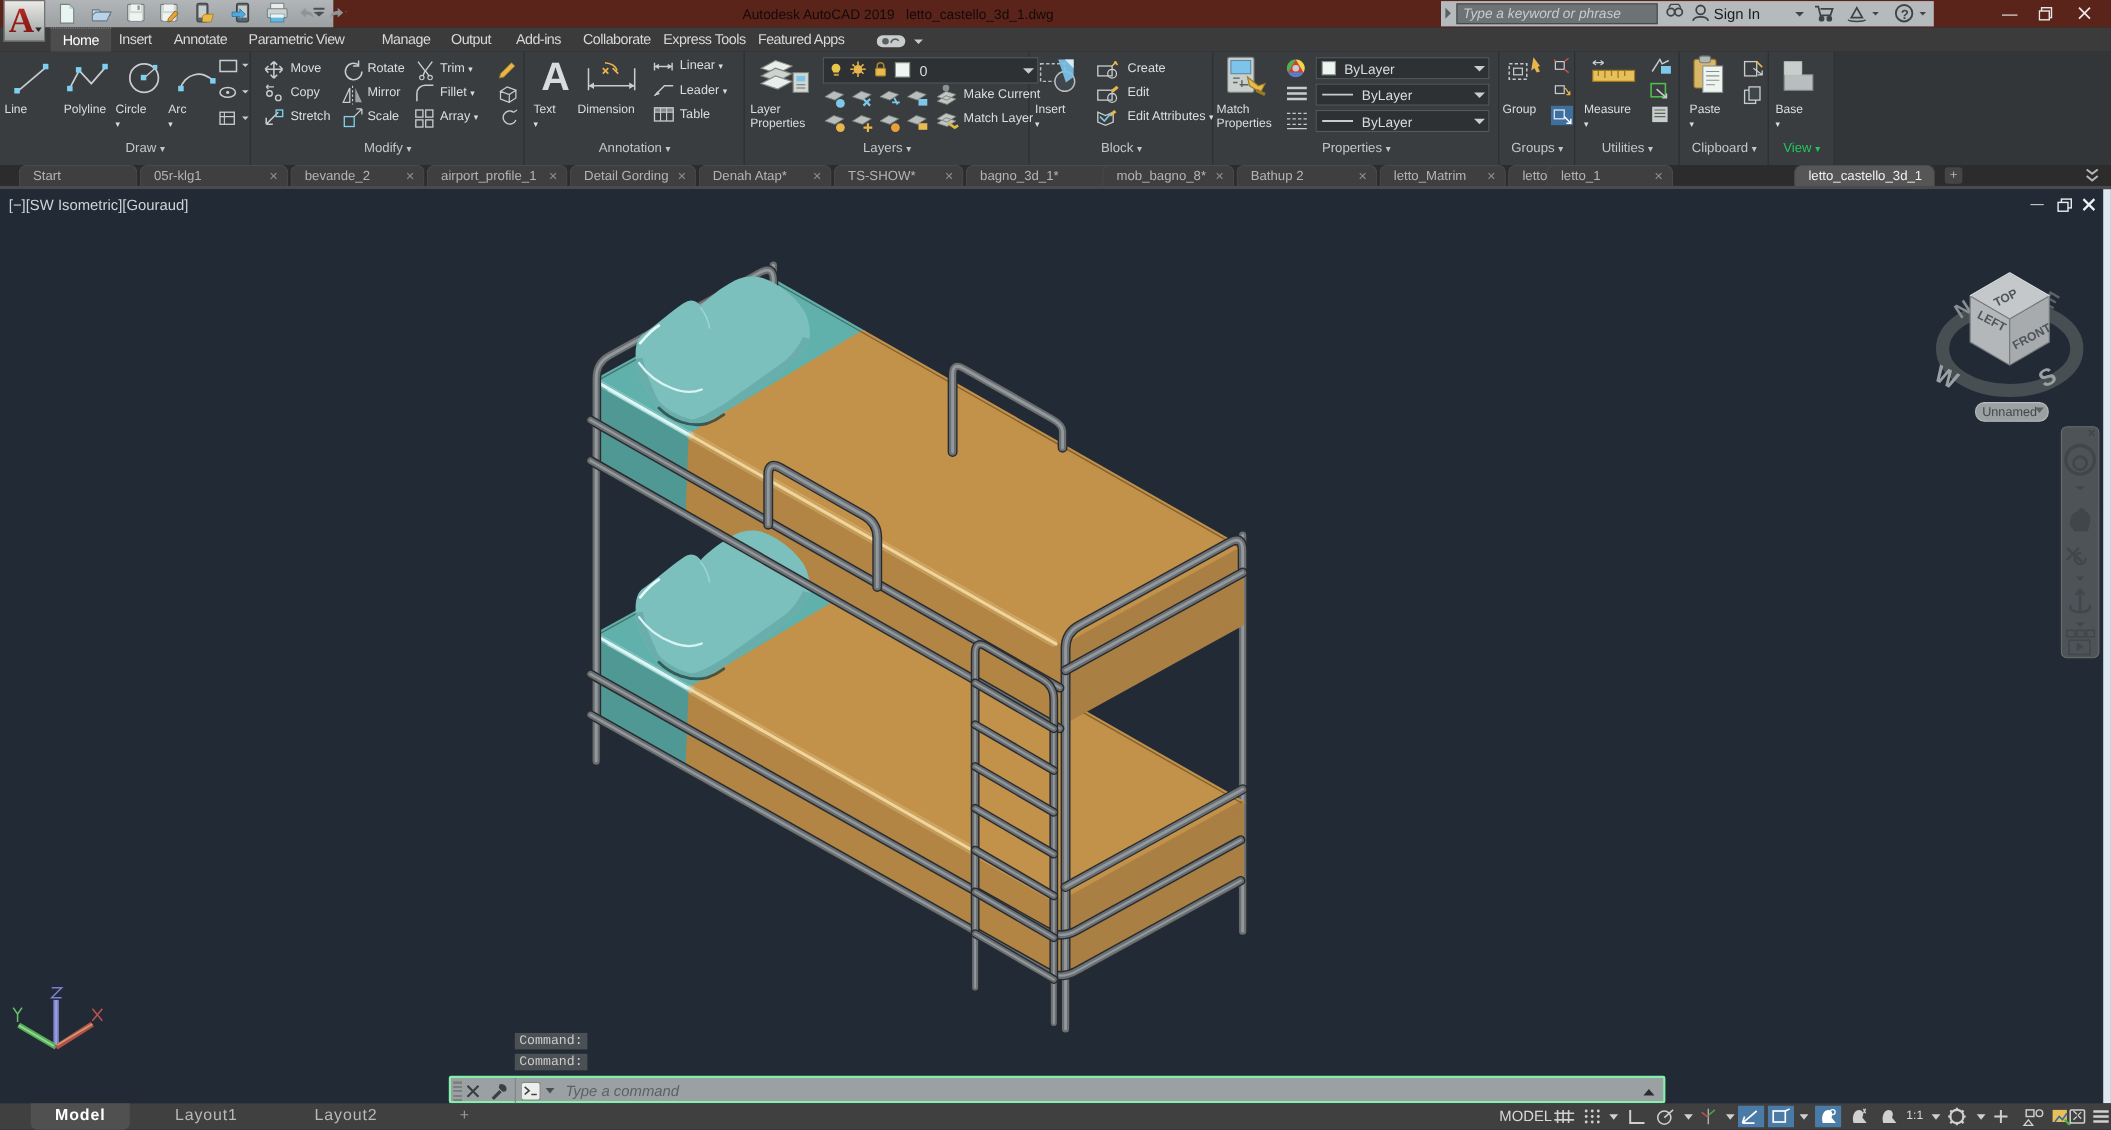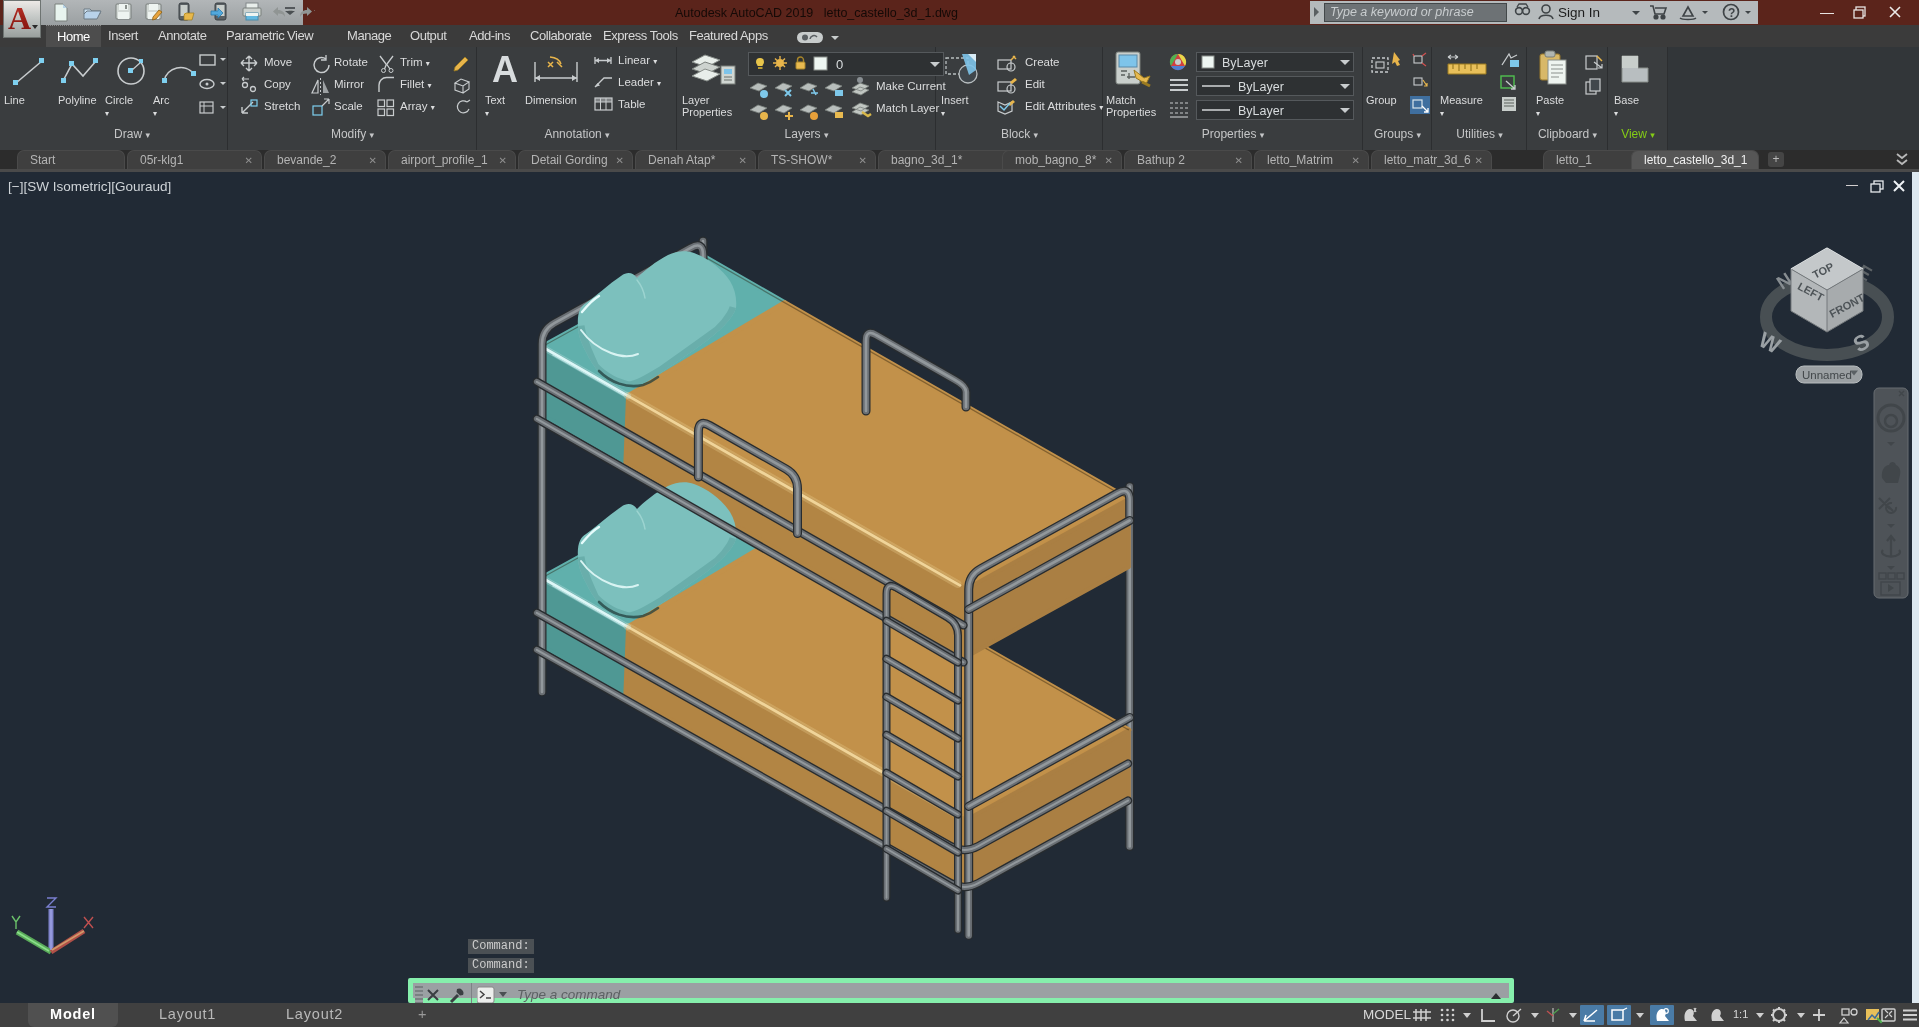--- a/index.html
+++ b/index.html
@@ -32,21 +32,21 @@
 .ftab.active { background:#565656; color:#f0f0f0; }
 #ft-plus { position:absolute; top:2px; width:16px; height:15px; background:#454545; border-radius:3px;
   color:#b8b8b8; text-align:center; font-size:12px; line-height:15px; }
 #border-strip { position:absolute; left:0; top:169px; width:1919px; height:3px; background:#4a4a4a; }
 #canvas { position:absolute; left:0; top:172px; width:1919px; height:831px; background:#212a35; }
 #vplabel { position:absolute; left:8px; top:7px; font-size:13.5px; color:#cfd4d8; }
 #canvas-eb { position:absolute; right:0px; top:0px; width:7px; height:831px; background:#dde8f0; }
 .cmdline { position:absolute; font-family:"Liberation Mono",monospace; font-size:12px; color:#cccccc;
   background:#4b5054; padding:0 4px; white-space:pre; height:15px; line-height:15px; }
 #cmddock { position:absolute; left:408px; top:806px; width:1106px; height:25px; background:#9ba0a3;
-  border:5px solid #86efac; border-radius:2px; }
+  border:2px solid #86efac; border-radius:2px; }
 #statusbar { position:absolute; left:0; top:1003px; width:1919px; height:24px; background:#404040; }
 .ltab { position:absolute; top:0; height:24px; font-size:14.5px; letter-spacing:0.8px; color:#b9b9b9; }
 .ltab.active { background:#505050; color:#ffffff; font-weight:bold; border-radius:0 0 6px 6px; }
 </style>
 </head>
 <body>
 
 <div id="titlebar"></div>
 <div id="qat"></div>
 <svg width="270" height="25" style="position:absolute;left:45px;top:0">
@@ -491,21 +491,21 @@
     <svg class="abs" style="left:1584px;top:7px" width="22" height="18">
       <rect x="2" y="2" width="11" height="13" fill="none" stroke="#c8ccce" stroke-width="1.2"></rect>
       <path d="M10,8 l8,6 M14,14 h4 v-4" stroke="#c8ccce" stroke-width="1.2" fill="none"></path>
       <path d="M13,2 l5,5" stroke="#e8b54b" stroke-width="1.5"></path>
     </svg>
     <svg class="abs" style="left:1584px;top:31px" width="22" height="18">
       <rect x="2" y="4" width="10" height="12" fill="none" stroke="#c8ccce" stroke-width="1.2"></rect>
       <rect x="6" y="1" width="10" height="12" fill="#40474c" stroke="#c8ccce" stroke-width="1.2"></rect>
     </svg>
     <div class="panel" style="left:1608px;width:60px"></div>
-    <div class="plabel" style="position:absolute;top:80px;left:1608px;width:60px;font-size:12px;color:#84cc16;text-align:center">View <span style="font-size:9px">▾</span></div>
+    <div class="plabel" style="position:absolute;top:80px;left:1608px;width:60px;font-size:12px;color:#22c55e;text-align:center">View <span style="font-size:9px">▾</span></div>
     <svg class="abs" style="left:1616px;top:3px" width="44" height="38">
       <path d="M6,6 h16 v12 h10 v14 h-26 z" fill="#b8bec0" stroke="#888e8a"></path>
       <path d="M6,6 h16 v12 h-16 z" fill="#c8cecb"></path>
     </svg>
     <div class="big" style="left:1614px;top:47px;width:44px">Base<br><span style="font-size:8px">▾</span></div>
   </div>
 <div id="ribbon-extra"></div>
 <div id="filetabs">
     <div class="ftab" style="left:17px;width:108px">
       <span style="float:left">Start</span>
@@ -548,21 +548,21 @@
       <span style="float:right"><span class="x">✕</span></span>
     </div>
     <div class="ftab" style="left:1254px;width:115px">
       <span style="float:left">letto_Matrim</span>
       <span style="float:right"><span class="x">✕</span></span>
     </div>
     <div class="ftab" style="left:1371px;width:121px">
       <span style="float:left">letto_matr_3d_6</span>
       <span style="float:right"><span class="x">✕</span></span>
     </div>
-    <div class="ftab" style="left:1543px;width:115px">
+    <div class="ftab" style="left:1406px;width:115px">
       <span style="float:left">letto_1</span>
       <span style="float:right"><span class="x">✕</span></span>
     </div>
     <div class="ftab active" style="left:1631px;width:128px">
       <span style="float:left">letto_castello_3d_1</span>
       <span style="float:right"><span class="x">✕</span></span>
     </div>
     <div id="ft-plus" style="left:1768px">+</div>
     <svg class="abs" style="left:1895px;top:2px" width="18" height="16">
       <path d="M2,2 l5,4 5,-4 M2,8 l5,4 5,-4" stroke="#b8b8b8" stroke-width="1.8" fill="none"></path>

